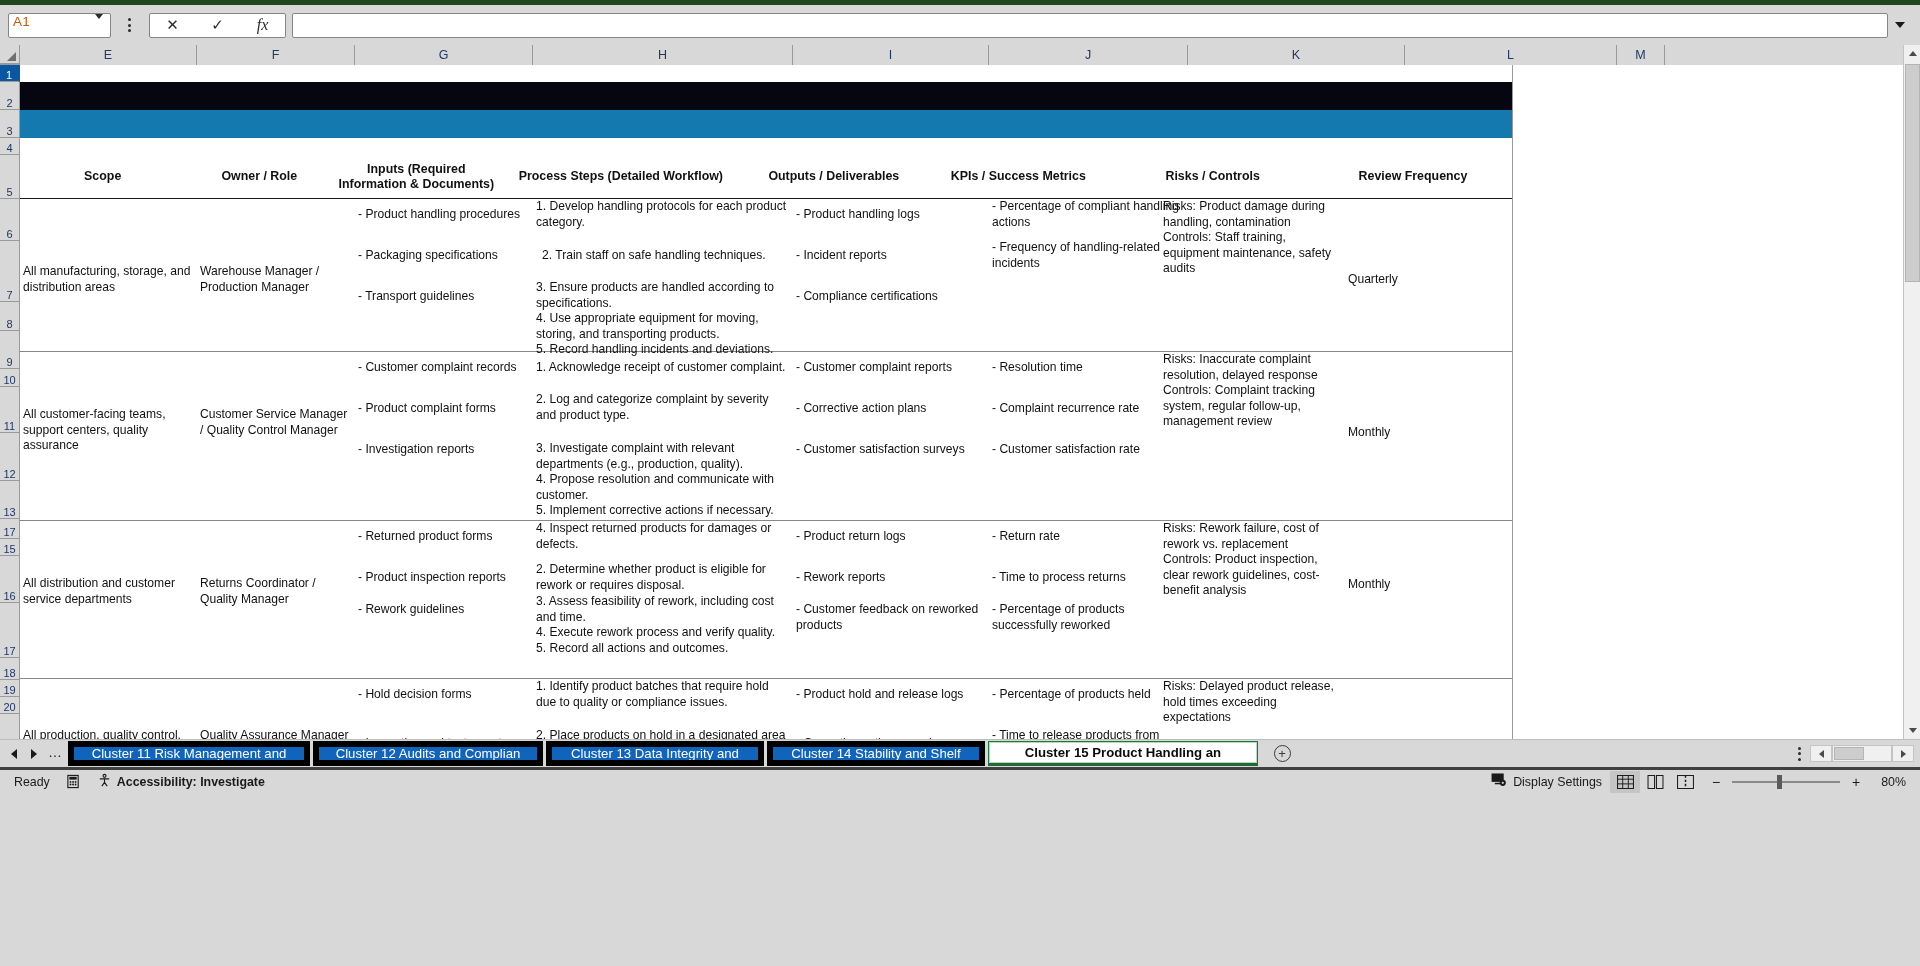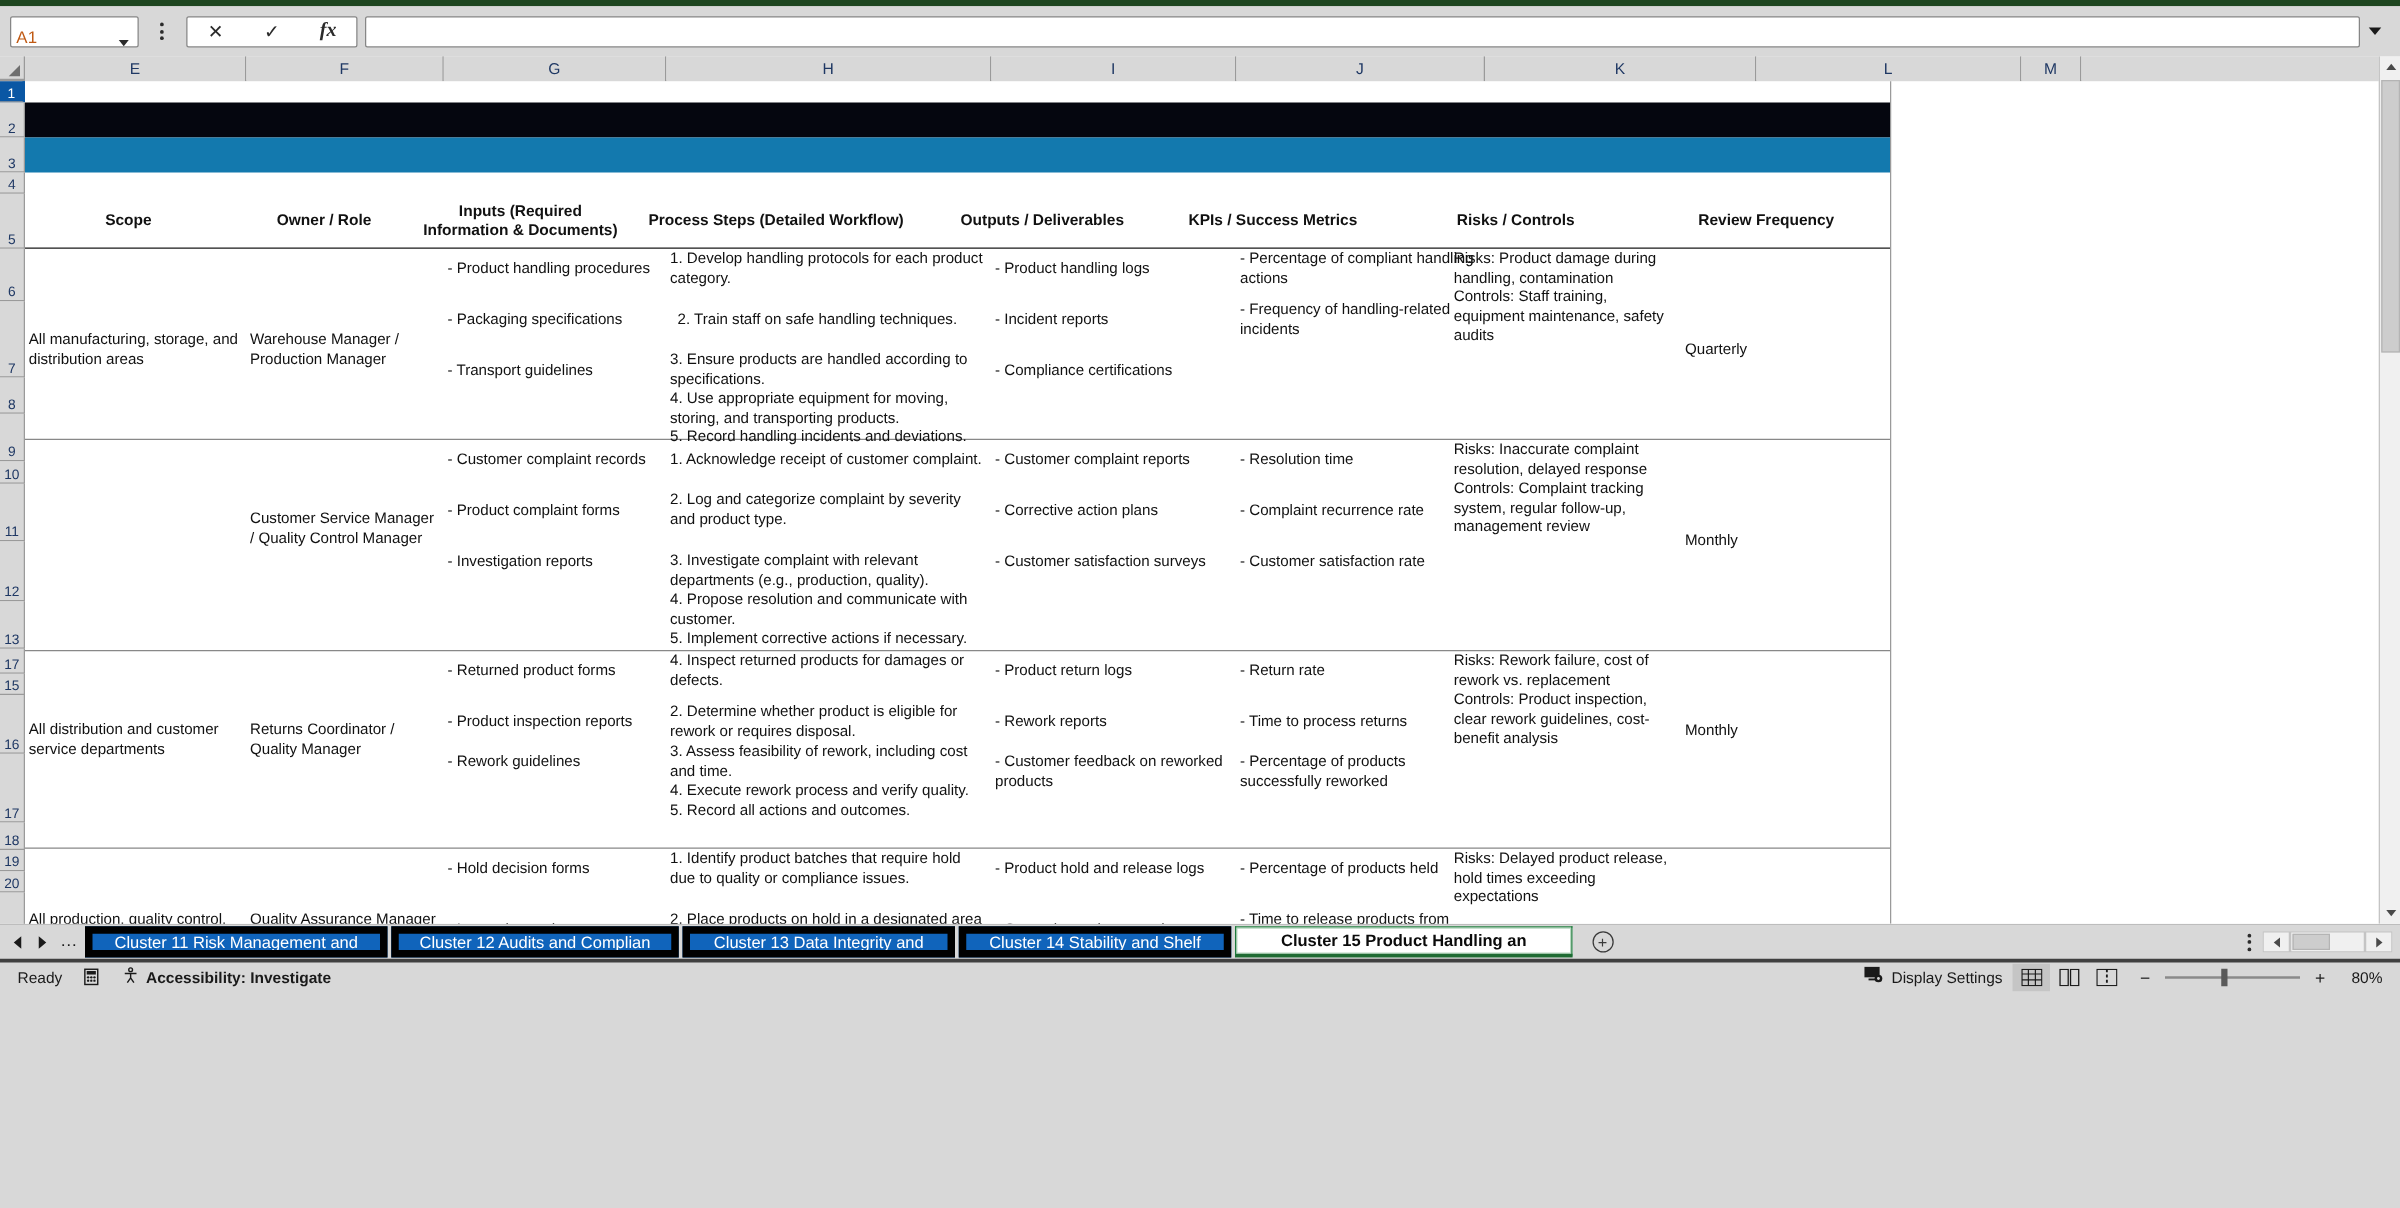--- a/index.html
+++ b/index.html
@@ -16,21 +16,21 @@
 
   
   .formula-row {
     display: flex; align-items: center;
     height: 40px; padding: 0 8px; gap: 0;
     background: #d8d8d8;
   }
   .namebox {
     width: 103px; height: 25px; background: #fff;
     border: 1px solid #868686; border-radius: 2px;
-    display: flex; align-items: flex-end; padding: 0 4px;
+    display: flex; align-items: flex-start; padding: 0 4px;
     font-size: 13px; color: #c55a11;
     position: relative;
   }
   .namebox .nb-text { flex: 1; font-size: 13.5px; color: #c05a14; letter-spacing: .2px;}
   .caret-dn {
     width: 0; height: 0; border-left: 4px solid transparent;
     border-right: 4px solid transparent; border-top: 5px solid #2b2b2b;
     margin-right: 3px;
   }
   .kebab {
@@ -40,21 +40,21 @@
   .kebab i { width: 3px; height: 3px; background: #2b2b2b; border-radius: 50%; display:block;}
   .fx-group {
     display: flex; align-items: center; height: 25px;
     background: #fff; border: 1px solid #868686; border-radius: 2px;
     margin-left: 8px;
   }
   .fx-btn {
     width: 45px; height: 23px; display: flex; align-items: center; justify-content: center;
     font-size: 15px; color: #2b2b2b;
   }
-  .fx-italic { font-style: italic; font-family: "Liberation Serif", serif; font-size: 16px; font-weight: 700;}
+  .fx-italic { font-style: italic; font-family: "Liberation Serif", serif; font-size: 16px; font-weight: 400;}
   .formula-input {
     flex: 1; height: 25px; background: #fff; border: 1px solid #868686;
     border-radius: 2px; margin-left: 6px; margin-right: 0;
     display: flex; align-items: center; padding: 0 6px; font-size: 13px;
   }
   .formula-expand {
     width: 24px; height: 25px; display:flex; align-items:center; justify-content:center;
     background:#d8d8d8;
   }
   .chev { width: 0; height: 0; border-left: 5px solid transparent;
@@ -288,20 +288,21 @@
             <div class="dcell" style="left:773px;width:196px;top:49px">- Incident reports</div>
             <div class="dcell" style="left:773px;width:196px;top:90px">- Compliance certifications</div>
             <div class="dcell" style="left:969px;width:199px;top:0px">- Percentage of compliant handling actions</div>
             <div class="dcell" style="left:969px;width:199px;top:41px">- Frequency of handling-related incidents</div>
             <div class="dcell" style="left:1140px;width:185px;top:0px">Risks: Product damage during handling, contamination
 Controls: Staff training, equipment maintenance, safety audits</div>
             <div class="dcell" style="left:1325px;width:160px;top:73px">Quarterly</div>
           </div>
 
           <div class="datarow" style="top:287px;height:169px;width:1492px">
+            <div class="dcell" style="left:0;width:177px;top:55px">All customer-facing teams, support centers, quality assurance</div>
             <div class="dcell" style="left:177px;width:158px;top:55px">Customer Service Manager / Quality Control Manager</div>
             <div class="dcell" style="left:335px;width:178px;top:8px">- Customer complaint records</div>
             <div class="dcell" style="left:335px;width:178px;top:49px">- Product complaint forms</div>
             <div class="dcell" style="left:335px;width:178px;top:90px">- Investigation reports</div>
             <div class="dcell" style="left:513px;width:260px;top:8px">1. Acknowledge receipt of customer complaint.</div>
             <div class="dcell" style="left:513px;width:260px;top:40px">2. Log and categorize complaint by severity and product type.</div>
             <div class="dcell" style="left:513px;width:260px;top:89px">3. Investigate complaint with relevant departments (e.g., production, quality).
 4. Propose resolution and communicate with customer.
 5. Implement corrective actions if necessary.</div>
             <div class="dcell" style="left:773px;width:196px;top:8px">- Customer complaint reports</div>

